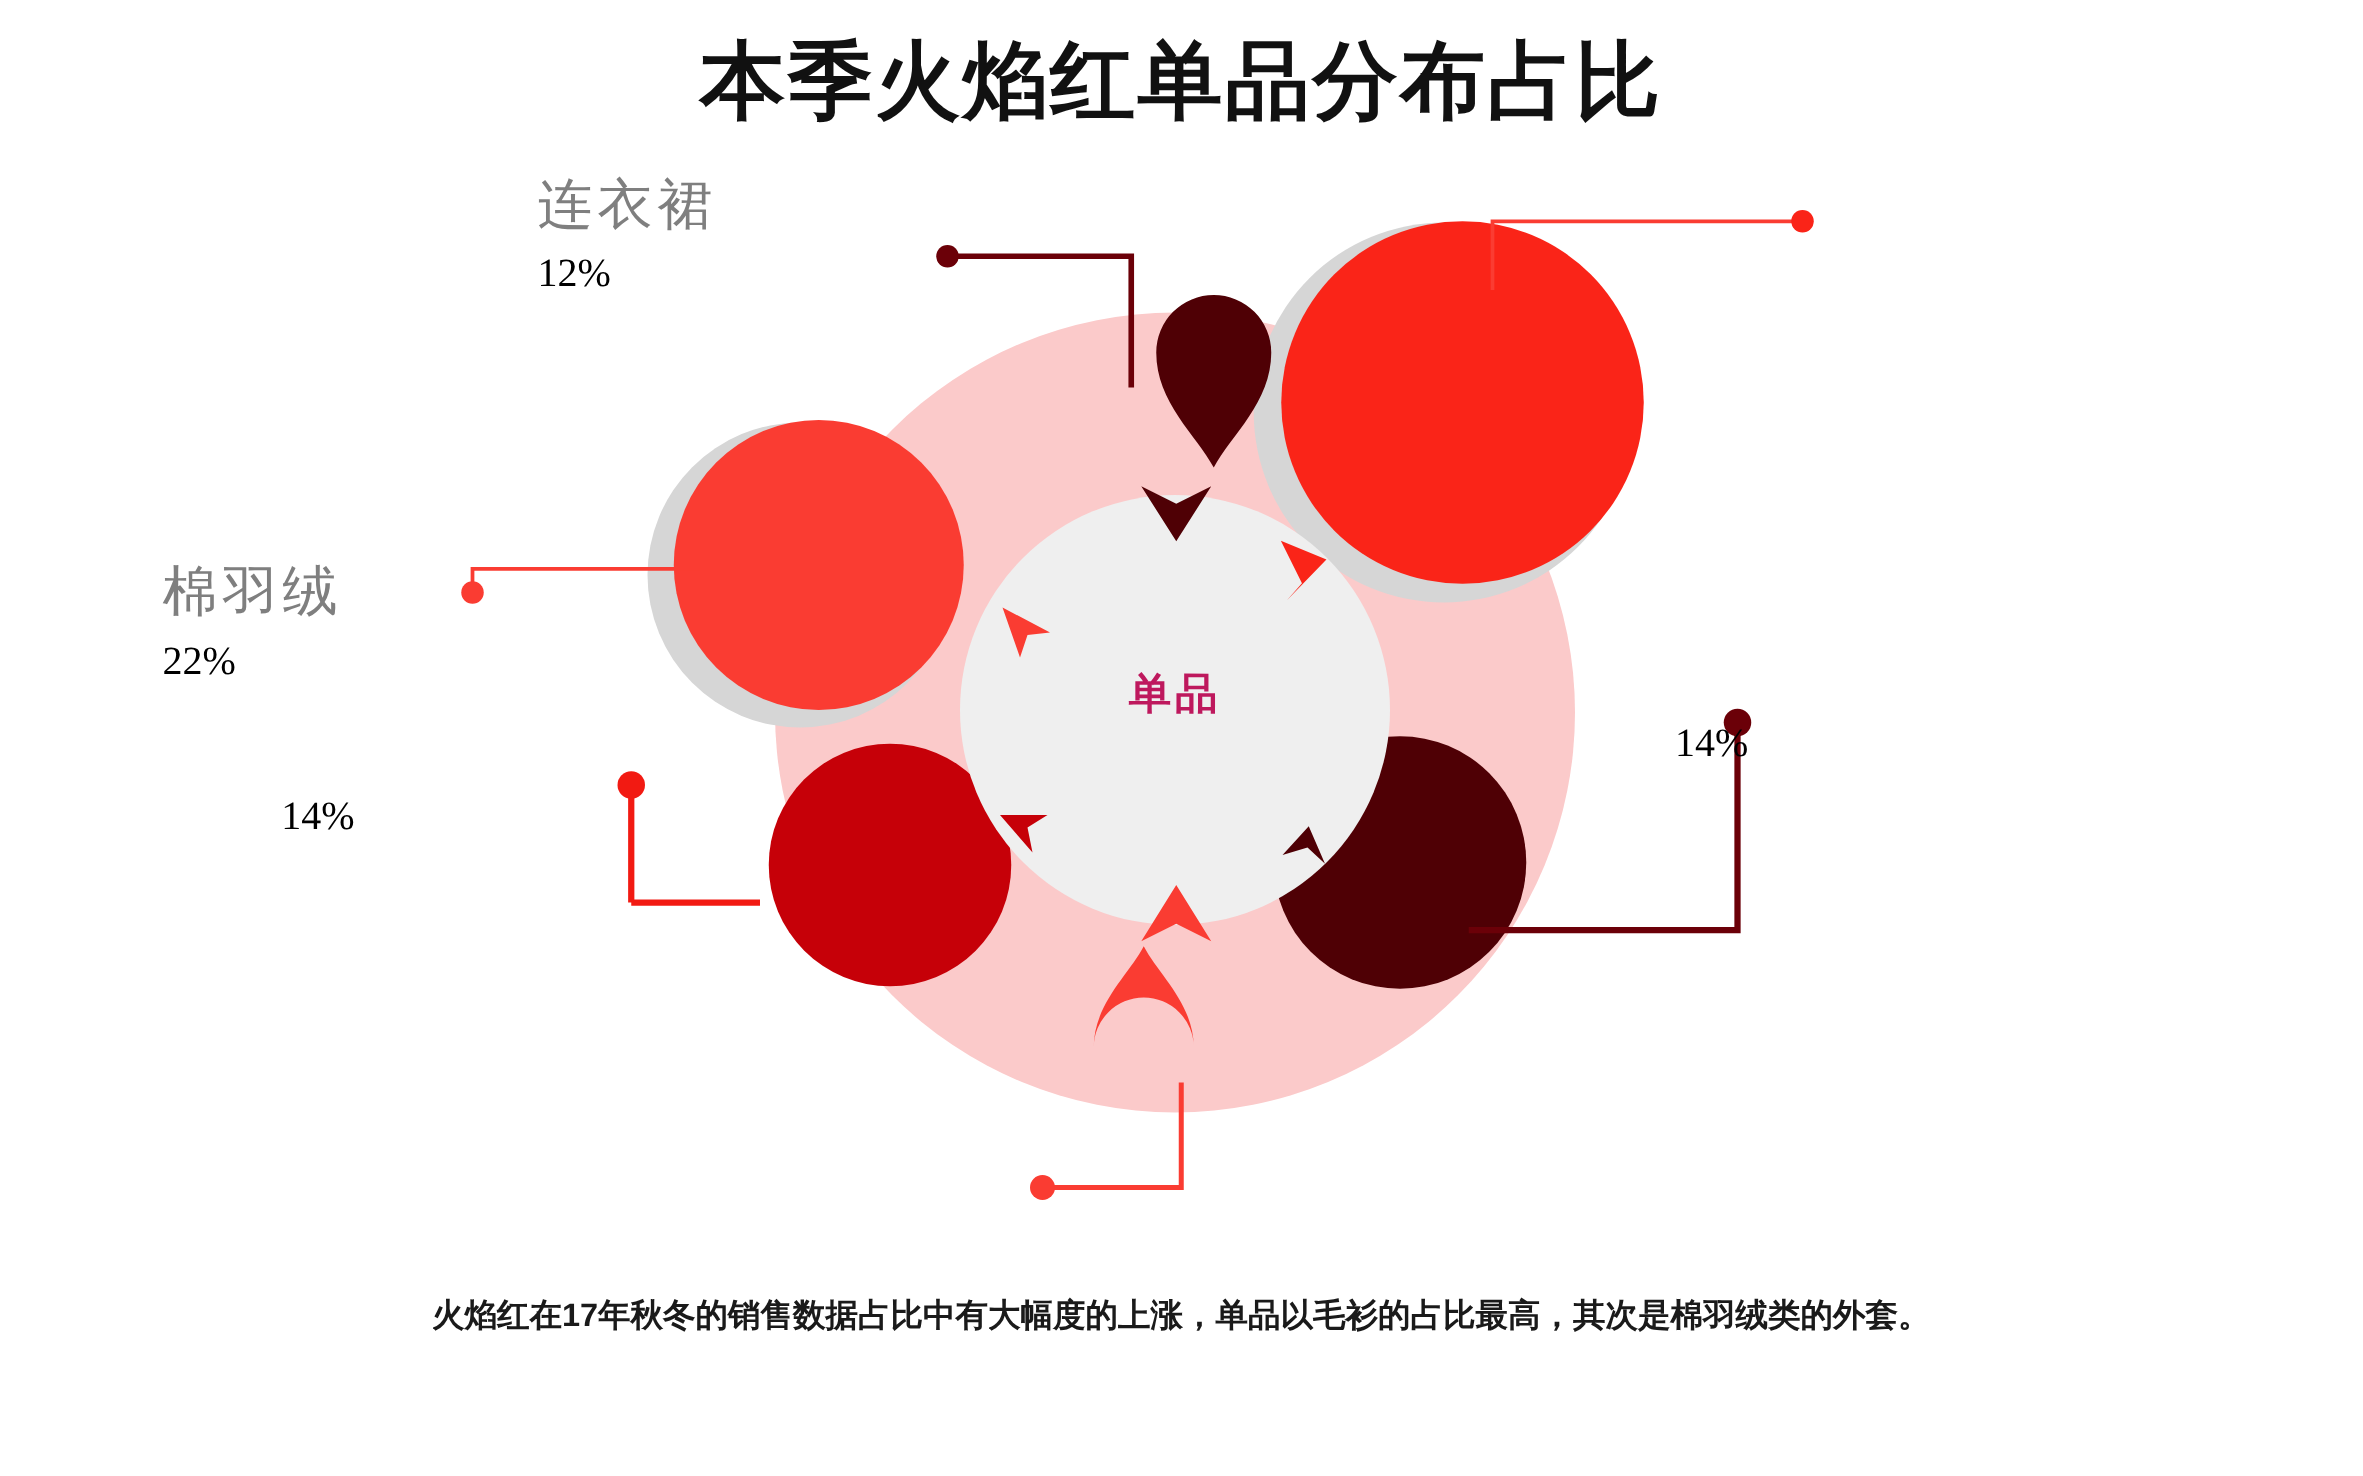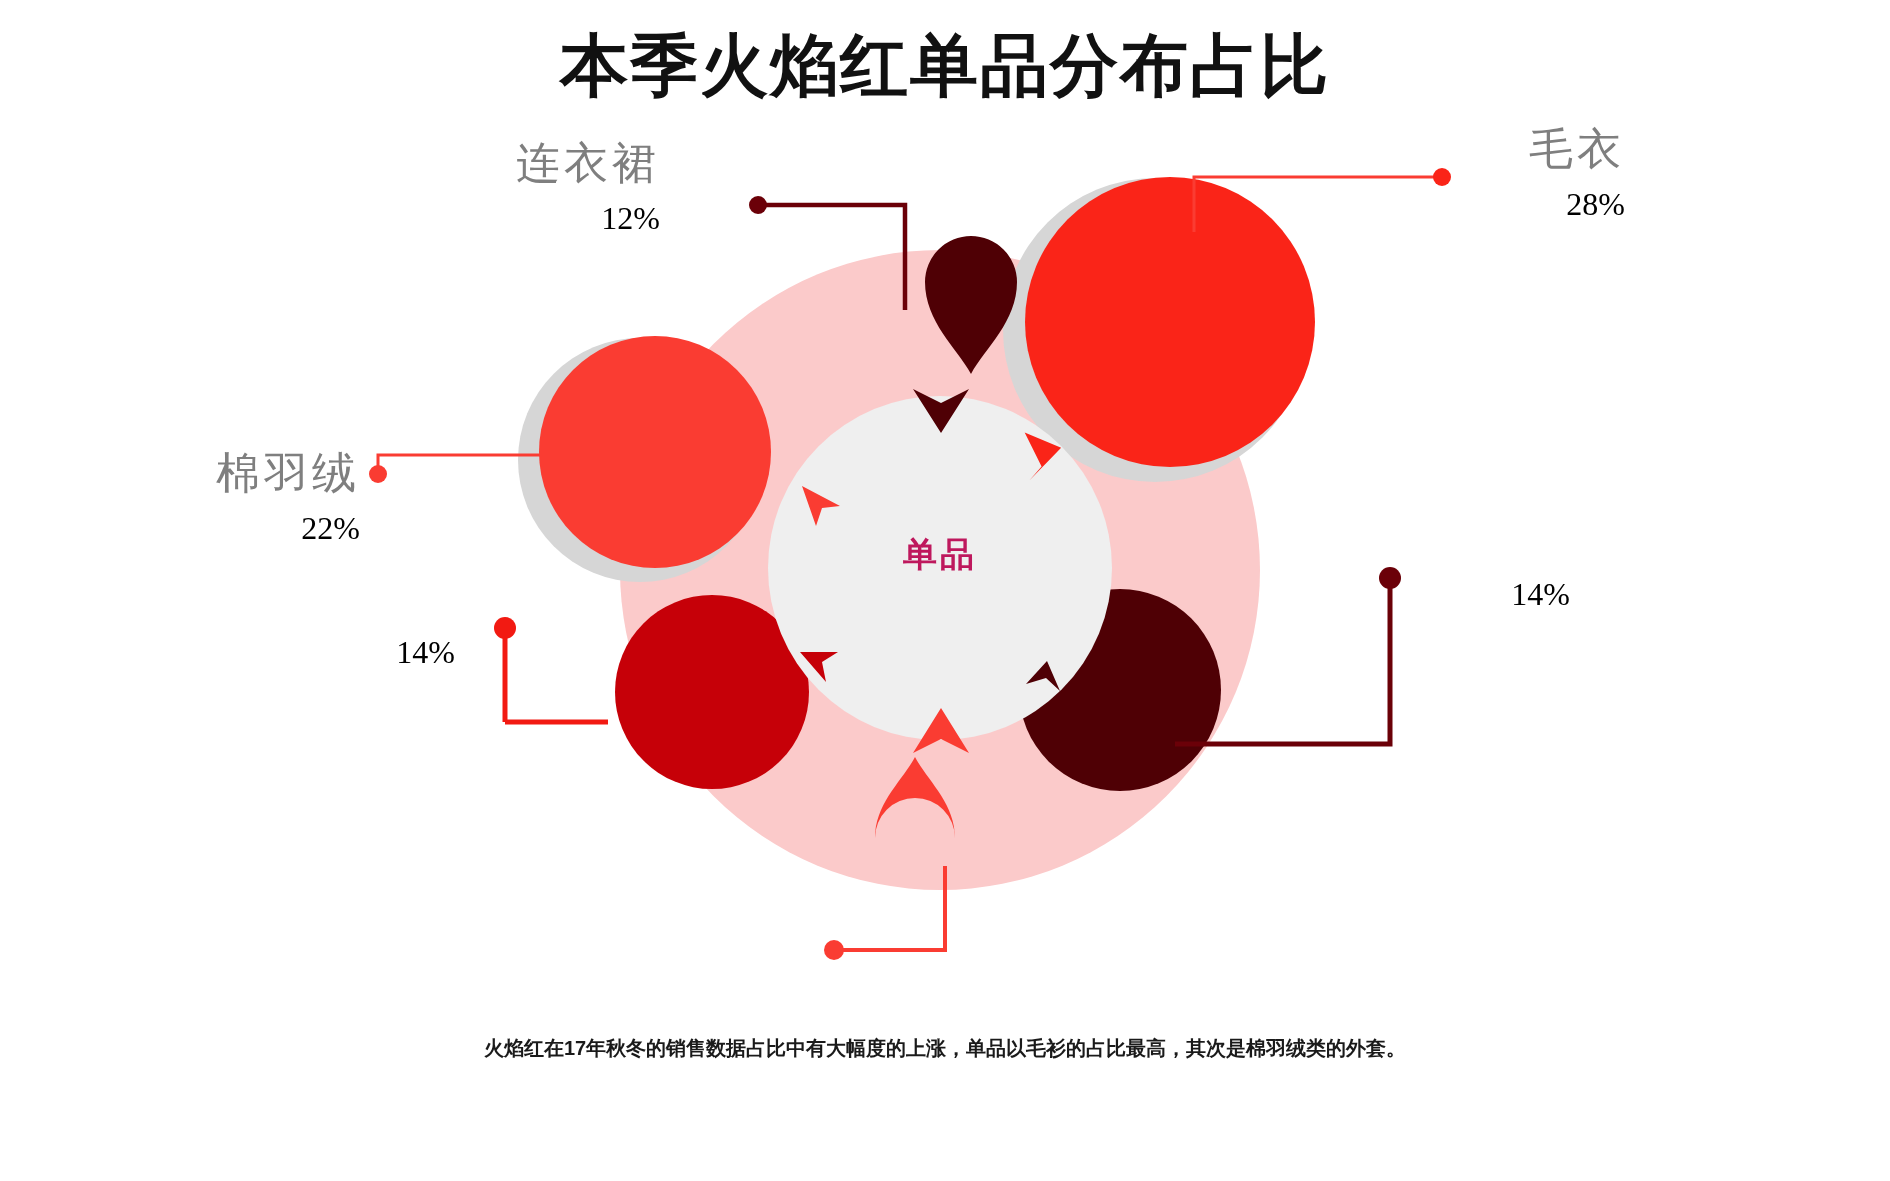--- a/index.html
+++ b/index.html
@@ -40,42 +40,42 @@
   }
 
   
   .caption {
     position: absolute;
     left: 0;
     top: 1035px;
     width: 1890px;
     text-align: center;
     font-family: "Liberation Sans", "DejaVu Sans", sans-serif;
-    font-size: 20px;
+    font-size: 26px;
     font-weight: 700;
     color: #1a1a1a;
     letter-spacing: 0px;
     white-space: nowrap;
   }
 
   
   #diagram {
     position: absolute;
     left: 0;
     top: 0;
     width: 1890px;
     height: 1181px;
     pointer-events: none;
   }
   #diagram * { pointer-events: auto; }
 
   
   .lbl {
     position: absolute;
-    text-align: right;
+    text-align: left;
     font-family: "Liberation Serif", "DejaVu Serif", serif;
     color: #7f7f7f;
     white-space: nowrap;
   }
   .lbl .name {
     display: block;
     font-size: 44px;
     line-height: 1.0;
     letter-spacing: 4px;
     color: #7f7f7f;
@@ -190,24 +190,20 @@
 
   </svg>
 
   <div class="center-text">单品</div>
 
   <div class="lbl" id="lbl-dress">
     <span class="name">连衣裙</span>
     <span class="pct">12%</span>
   </div>
 
-  <div class="lbl" id="lbl-sweater">
-    <span class="name">毛衣</span>
-    <span class="pct">28%</span>
-  </div>
 
   <div class="lbl" id="lbl-down">
     <span class="name">棉羽绒</span>
     <span class="pct">22%</span>
   </div>
 
   <div class="lbl" id="lbl-jacket">
     <span class="pct">14%</span>
   </div>
 

